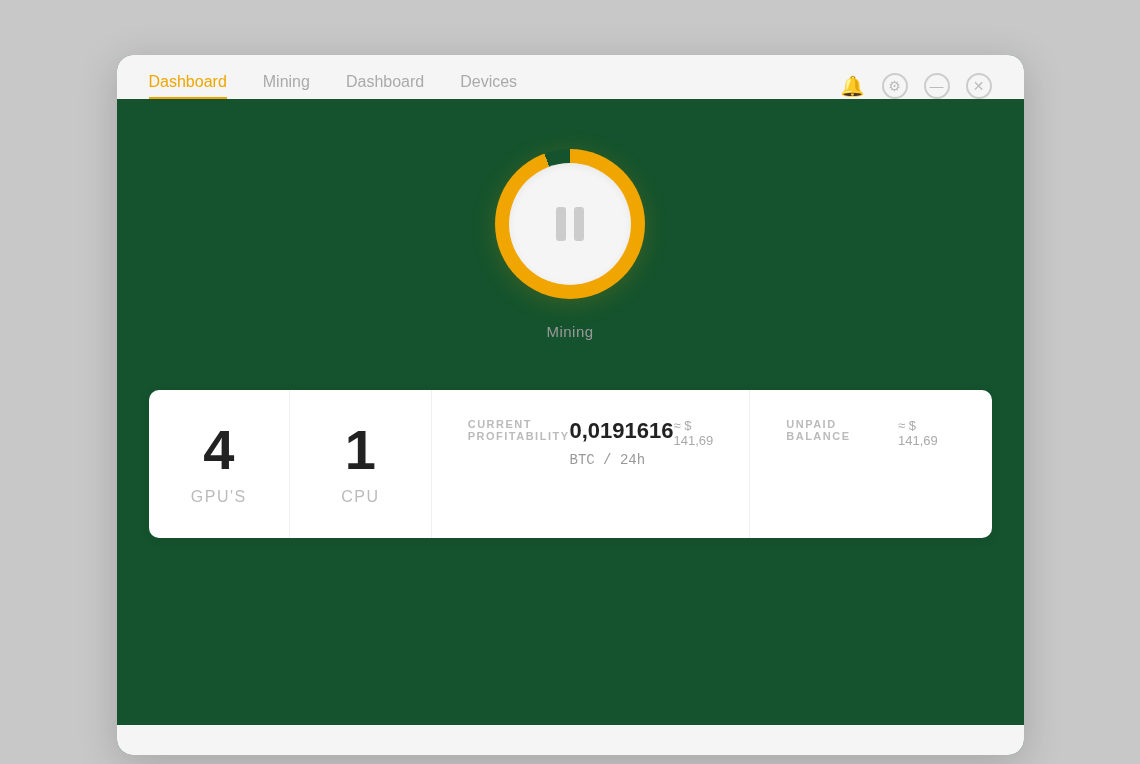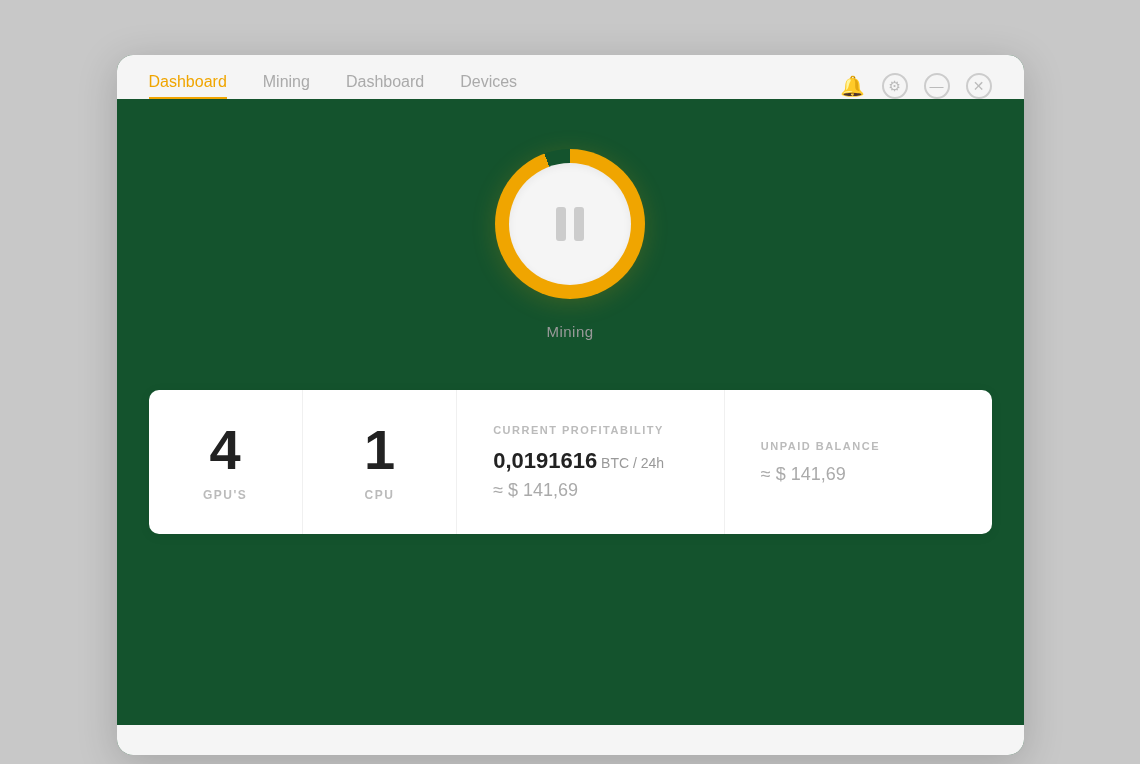--- a/index.html
+++ b/index.html
@@ -168,34 +168,33 @@
 
     .stat-number {
       font-size: 56px;
       font-weight: 700;
       color: #222;
       line-height: 1;
       margin-bottom: 10px;
     }
 
     .stat-label {
-      font-size: 12px;
-      font-weight: 700;
+      font-size: 16px;
+      font-weight: 400;
       color: #bbb;
       letter-spacing: 1.5px;
       text-transform: uppercase;
     }
 
     
     .stat-card-wide {
       flex: 2;
       padding: 28px 36px;
       border-right: 1px solid #f0f0f0;
       display: flex;
-      flex-direction: column;
       justify-content: center;
     }
 
     .stat-card-wide:last-child {
       border-right: none;
     }
 
     .stat-card-title {
       font-size: 11px;
       font-weight: 600;
@@ -209,24 +208,25 @@
       font-size: 22px;
       font-weight: 700;
       color: #222;
       margin-bottom: 6px;
     }
 
     .stat-card-main span.unit {
       font-size: 14px;
       font-weight: 500;
       color: #999;
+      font-family: Liberation Mono, monospace;
     }
 
     .stat-card-sub {
-      font-size: 18px;
+      font-size: 13px;
       color: #aaa;
     }
 
     
     .bottom-partial {
       height: 30px;
       background: #f5f5f5;
     }
   </style>
 </head>

